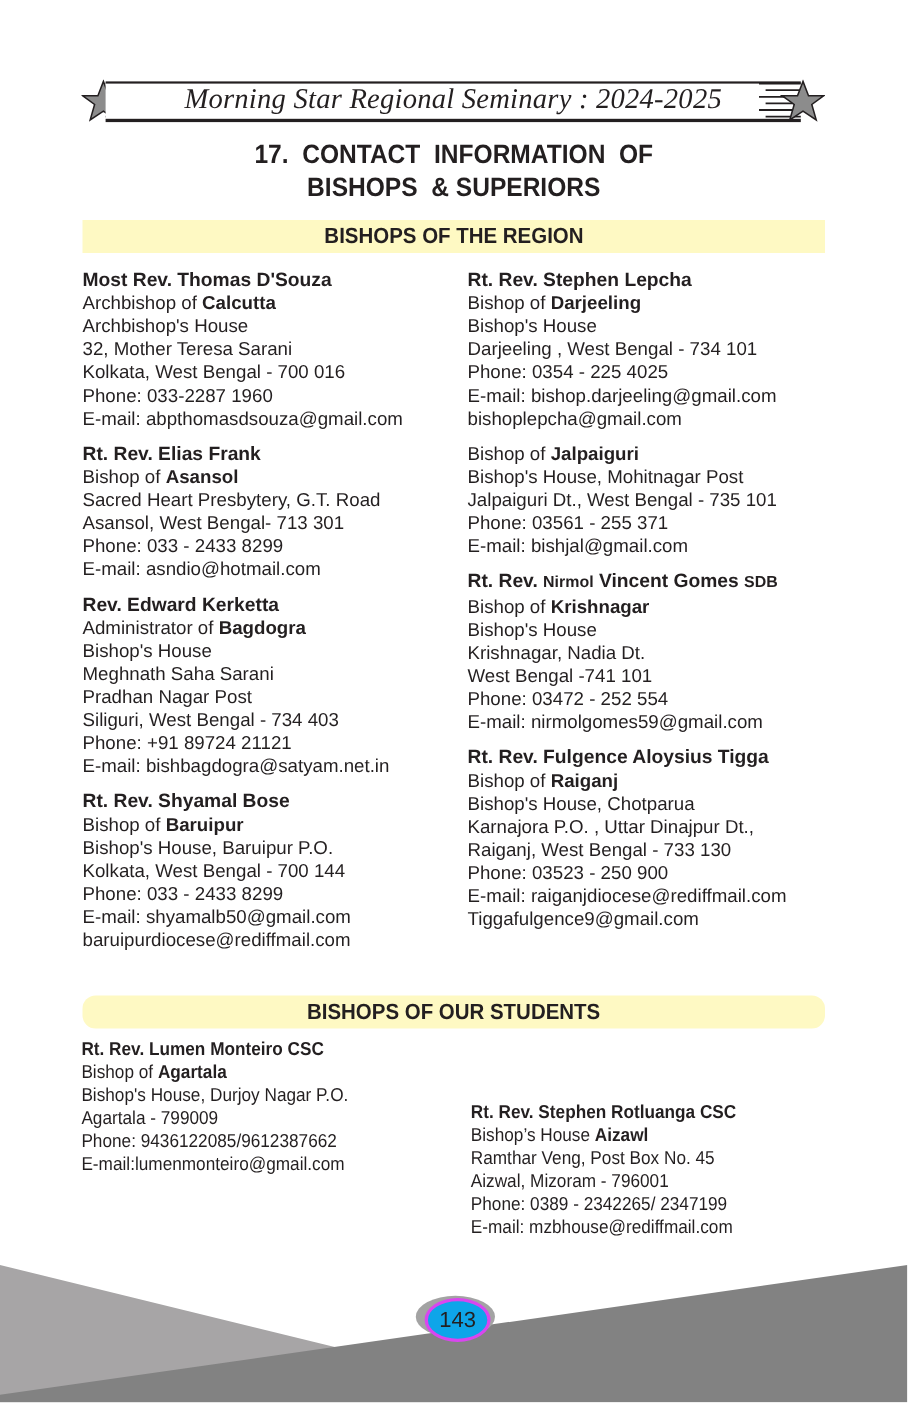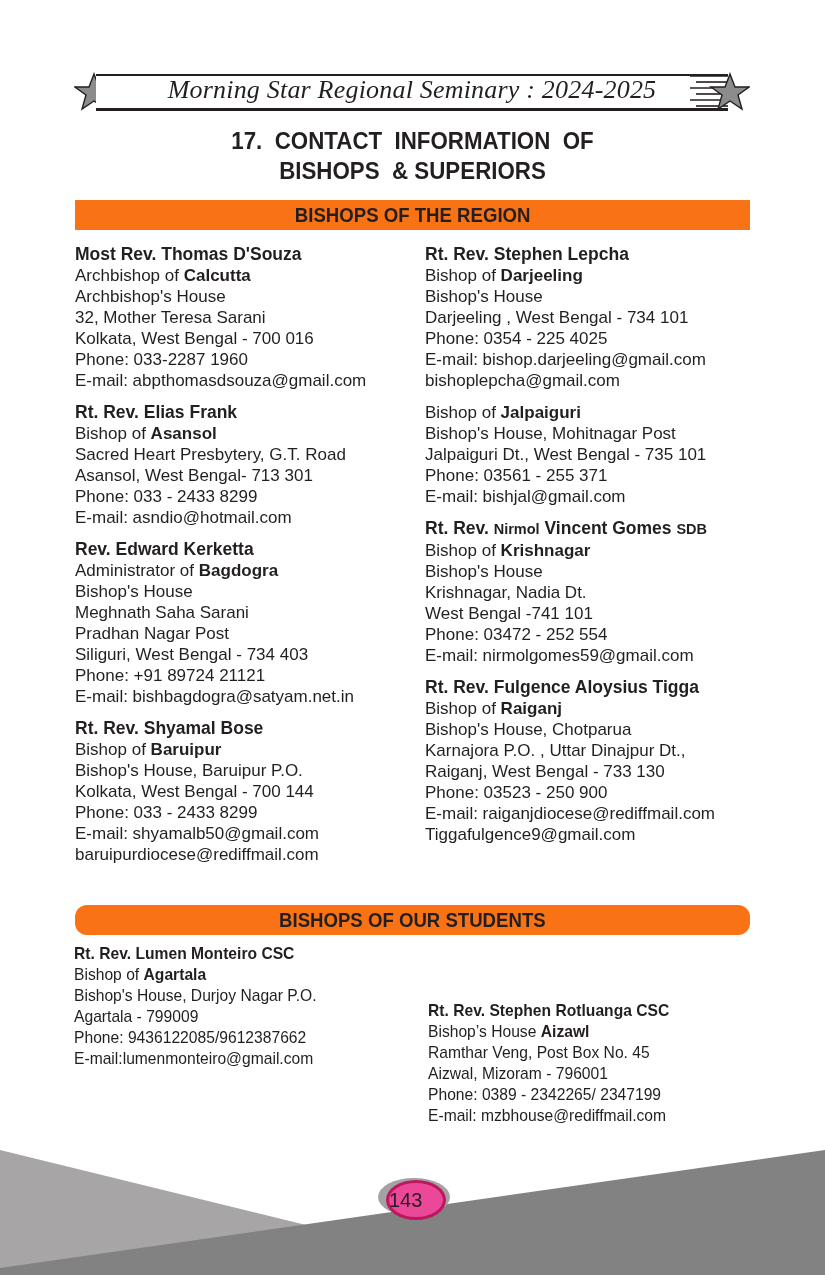--- a/index.html
+++ b/index.html
@@ -29,41 +29,41 @@
   .main-title {
     position: absolute; left: 0; right: 0; top: 126px; text-align: center;
     font-family: "Liberation Sans", sans-serif; font-weight: bold;
     font-size: 24px; line-height: 30px; color: #231f20;
     transform: scaleX(0.93);
   }
   .main-title .line { display: block; white-space: pre; }
 
   .section-bar {
     position: absolute; left: 75px; width: 675px; height: 30px;
-    background: #f97316; text-align: center;
+    background: #fef9c3; text-align: center;
     font-family: "Liberation Sans", sans-serif; font-weight: bold;
     font-size: 20px; line-height: 30px; color: #231f20;
   }
   .section-bar span { display: inline-block; transform: scaleX(0.93); }
 
   .col { position: absolute; width: 350px; }
   .entry { margin-bottom: 11px; }
   .entry div { font-size: 17px; line-height: 21px; white-space: nowrap; color: #231f20; }
   .entry .name { font-weight: bold; font-size: 17.5px; }
   .entry .name .small { font-size: 14.5px; }
   .entry b { font-weight: bold; }
 
   .students .entry div { font-size: 17px; line-height: 21px; transform-origin: left; transform: scaleX(0.92); }
   .students .entry .name { font-weight: bold; }
 
   .footer { position: absolute; left: 0; top: 1130px; width: 825px; height: 145px; }
   .page-num {
     position: absolute; left: 386px; top: 1180px; width: 54px; height: 34px;
-    border-radius: 50%; border: 3px solid #be185d; background: #ec4899;
-    text-align: left; line-height: 34px; font-size: 20px; color: #231f20;
+    border-radius: 50%; border: 3px solid #d946ef; background: #0ea5e9;
+    text-align: center; line-height: 34px; font-size: 20px; color: #231f20;
   }
   .page-num-shadow {
     position: absolute; left: 378px; top: 1178px; width: 72px; height: 38px;
     border-radius: 50%; background: #a3a3a3;
   }
 </style>
 </head>
 <body>
 
 <div class="banner">

